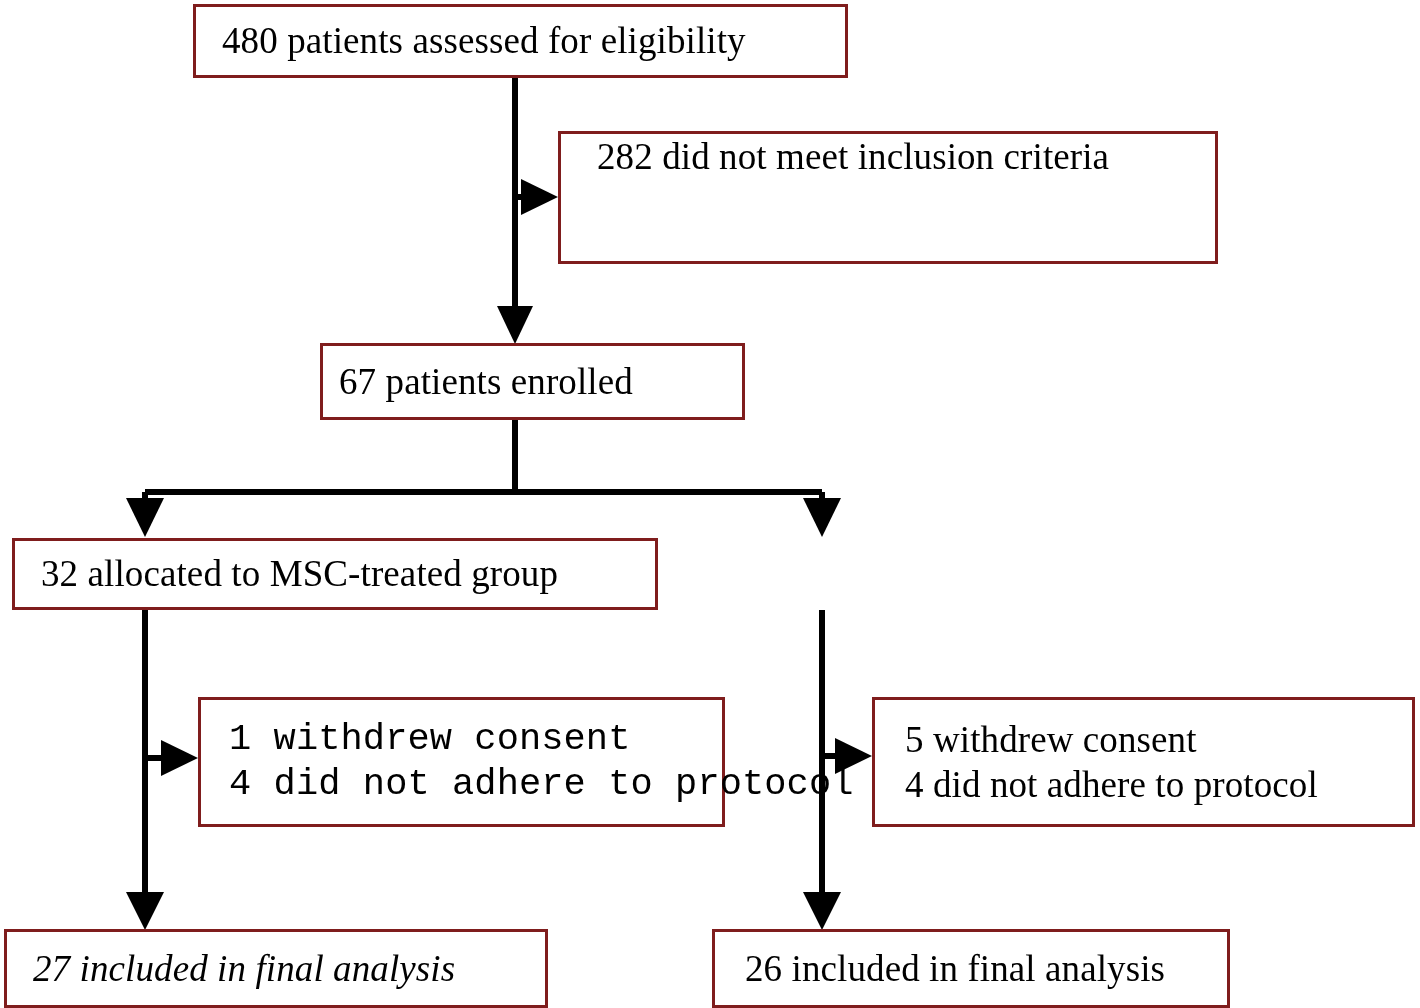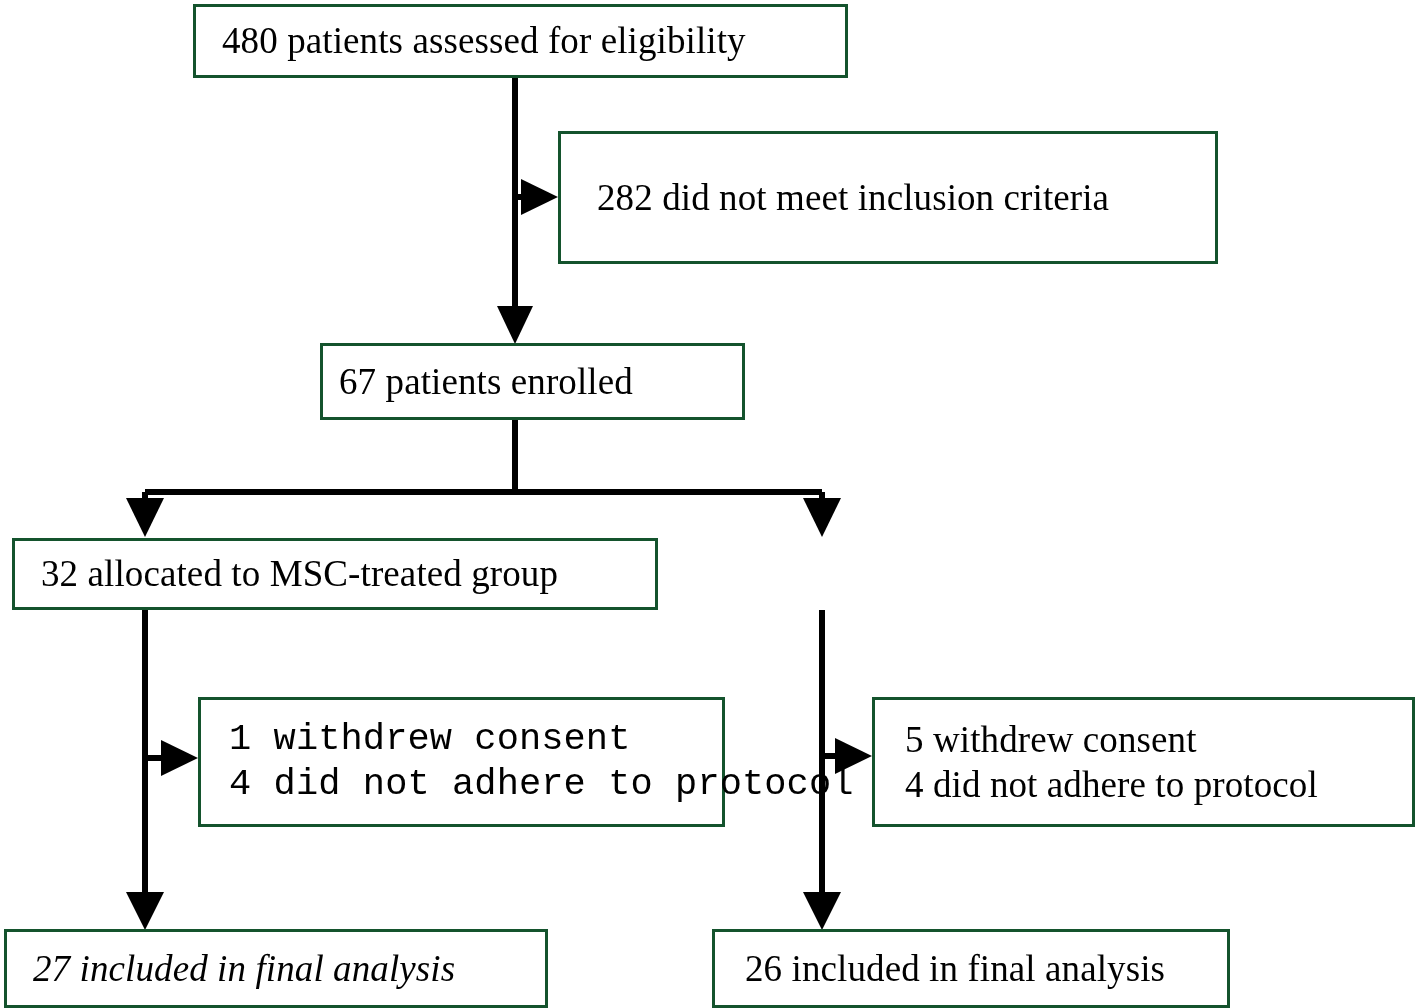--- a/index.html
+++ b/index.html
@@ -13,38 +13,38 @@
     width: 1420px;
     height: 1008px;
     background: #ffffff;
     font-family: "Liberation Serif", "DejaVu Serif", serif;
     color: #000000;
     overflow: hidden;
   }
   .node-box {
     position: absolute;
     box-sizing: border-box;
-    border: 3px solid #14532d;
+    border: 3px solid #7f1d1d;
     background: #ffffff;
     display: flex;
     flex-direction: column;
     justify-content: center;
     align-items: flex-start;
   }
   .node-line {
     display: block;
     white-space: nowrap;
     font-size: 37px;
     line-height: 1.22;
     letter-spacing: 0.1px;
     color: #000000;
   }
   
   #box-assessed   { left: 193px;  top: 4px;   width: 655px; height: 74px;  padding-left: 26px; }
-  #box-excluded   { left: 558px;  top: 131px; width: 660px; height: 133px; padding-left: 36px; }
+  #box-excluded   { left: 558px;  top: 131px; width: 660px; height: 133px; padding-left: 36px; justify-content: space-between; }
   #box-enrolled   { left: 320px;  top: 343px; width: 425px; height: 77px;  padding-left: 16px; }
   #box-alloc-msc  { left: 12px;    top: 538px; width: 646px; height: 72px;  padding-left: 26px; }
   #box-alloc-ctrl { left: 710px;  top: 538px; width: 548px; height: 72px;  padding-left: 30px; }
   #box-lost-msc   { left: 198px;  top: 697px; width: 527px; height: 130px; padding-left: 28px; font-family: Liberation Mono, monospace; }
   #box-lost-ctrl  { left: 872px;  top: 697px; width: 543px; height: 130px; padding-left: 30px; }
   #box-final-msc  { left: 4px;    top: 929px; width: 544px; height: 79px;  padding-left: 26px; font-style: italic; }
   #box-final-ctrl { left: 712px;  top: 929px; width: 518px; height: 79px;  padding-left: 30px; }
 
   #connectors {
     position: absolute;

